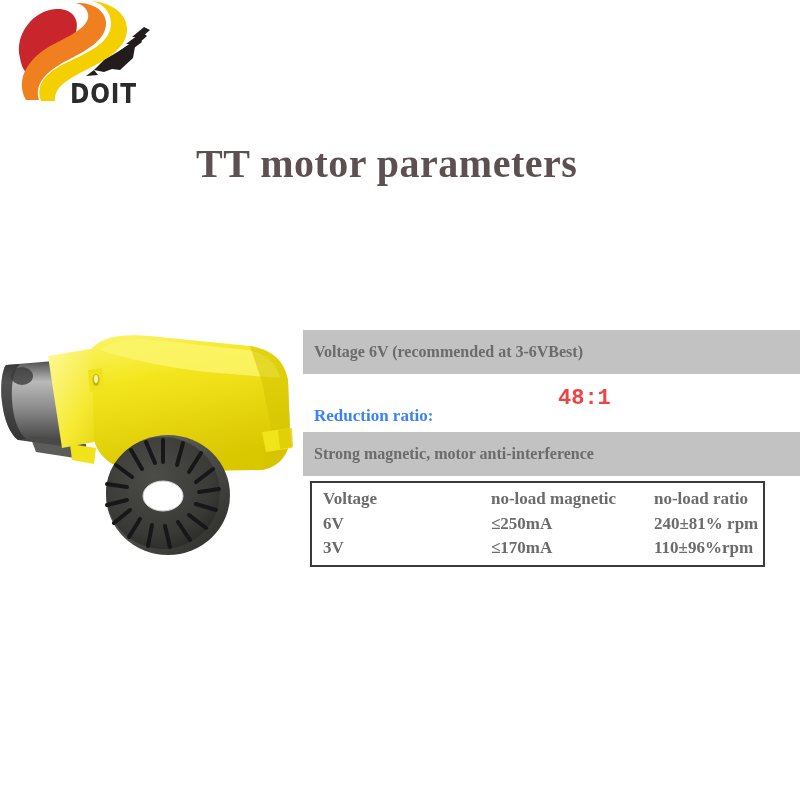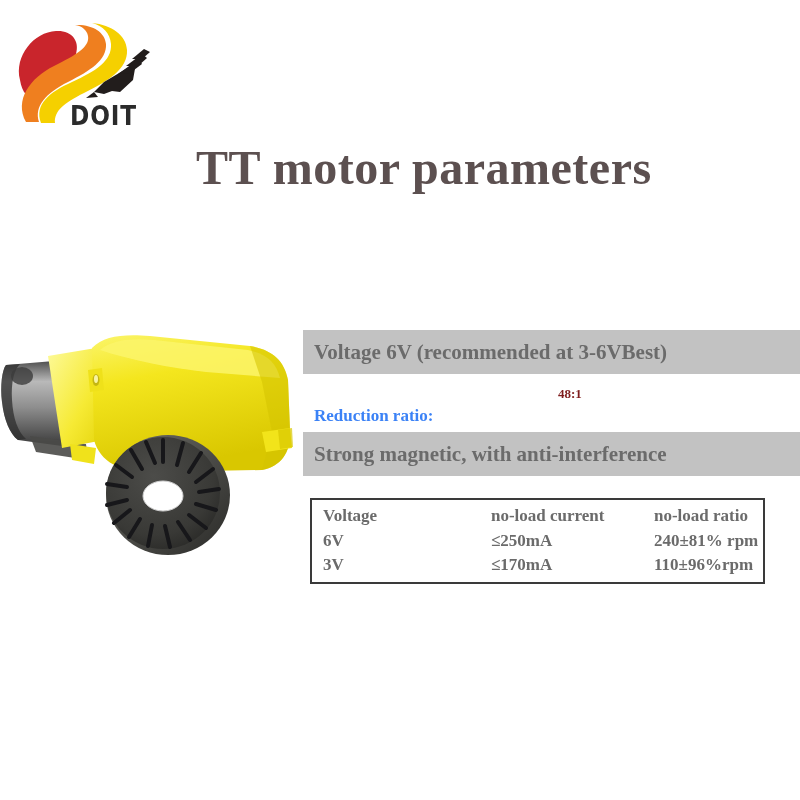--- a/index.html
+++ b/index.html
@@ -12,21 +12,21 @@
     height: 800px;
     position: relative;
     overflow: hidden;
     font-family: "Liberation Serif", serif;
   }
 
   
   #brand-logo {
     position: absolute;
     left: 8px;
-    top: 22px;
+    top: 0;
     width: 150px;
     height: 105px;
   }
   #brand-logo svg { display: block; }
   .logo-wordmark {
     position: absolute;
     left: 62px;
     top: 80px;
     font-family: "DejaVu Sans", sans-serif;
     font-weight: bold;
@@ -38,21 +38,21 @@
     line-height: 1;
   }
 
   
   #page-title {
     position: absolute;
     left: 196px;
     top: 140px;
     font-family: "Liberation Serif", serif;
     font-weight: bold;
-    font-size: 48px;
+    font-size: 40px;
     letter-spacing: 0.5px;
     color: #5c5050;
     white-space: nowrap;
   }
 
   
   #motor-photo {
     position: absolute;
     left: 0px;
     top: 320px;
@@ -72,21 +72,21 @@
     background: #c2c2c2;
     height: 44px;
     display: flex;
     align-items: center;
     padding-left: 11px;
     box-sizing: border-box;
   }
   .band .band-text {
     font-family: "Liberation Serif", serif;
     font-weight: bold;
-    font-size: 21px;
+    font-size: 16px;
     color: #6b6b6b;
     white-space: nowrap;
   }
   .white-row {
     height: 48px;
     background: #ffffff;
     position: relative;
   }
   .white-row .rr-label {
     position: absolute;
@@ -96,31 +96,31 @@
     font-weight: bold;
     font-size: 17px;
     color: #3b82f6;
     white-space: nowrap;
     margin-top: 20px;
   }
   .white-row .rr-value {
     position: absolute;
     left: 255px;
     top: 12px;
-    font-family: Liberation Serif, serif;
-    font-weight: bold;
-    font-size: 13px;
-    color: #7f1d1d;
+    font-family: Liberation Mono, monospace;
+    font-weight: bold;
+    font-size: 22px;
+    color: #ef4444;
     white-space: nowrap;
   }
   .gap-row { height: 10px; background: #ffffff; }
 
   
   #spec-table-wrap {
-    margin-top: 22px;
+    margin-top: 5px;
     margin-left: 7px;
     width: 455px;
     border: 2px solid #3a3a3a;
     background: #ffffff;
     box-sizing: border-box;
     padding: 4px 0 4px 0;
   }
   table.spec-table {
     border-collapse: collapse;
     width: 100%;
@@ -263,29 +263,29 @@
   </div>
 
   <div class="white-row">
     <span class="rr-label">Reduction ratio:</span>
     <span class="rr-value">48:1</span>
   </div>
 
   <div class="gap-row"></div>
 
   <div class="band">
-    <span class="band-text">Strong magnetic, with anti-interference</span>
+    <span class="band-text">Strong magnetic, motor anti-interference</span>
   </div>
 
   <div id="spec-table-wrap">
     <table class="spec-table">
       <tbody>
         <tr>
           <td class="c1">Voltage</td>
-          <td class="c2">no-load current</td>
+          <td class="c2">no-load magnetic</td>
           <td class="c3">no-load ratio</td>
         </tr>
         <tr>
           <td class="c1">6V</td>
           <td class="c2">≤250mA</td>
           <td class="c3">240±81% rpm</td>
         </tr>
         <tr>
           <td class="c1">3V</td>
           <td class="c2">≤170mA</td>

